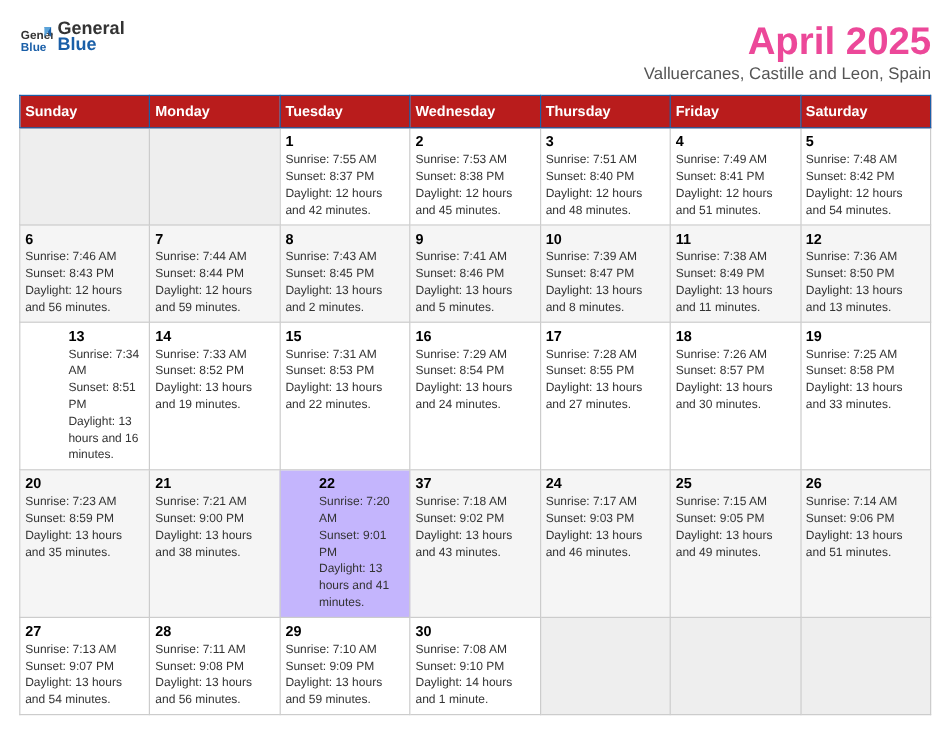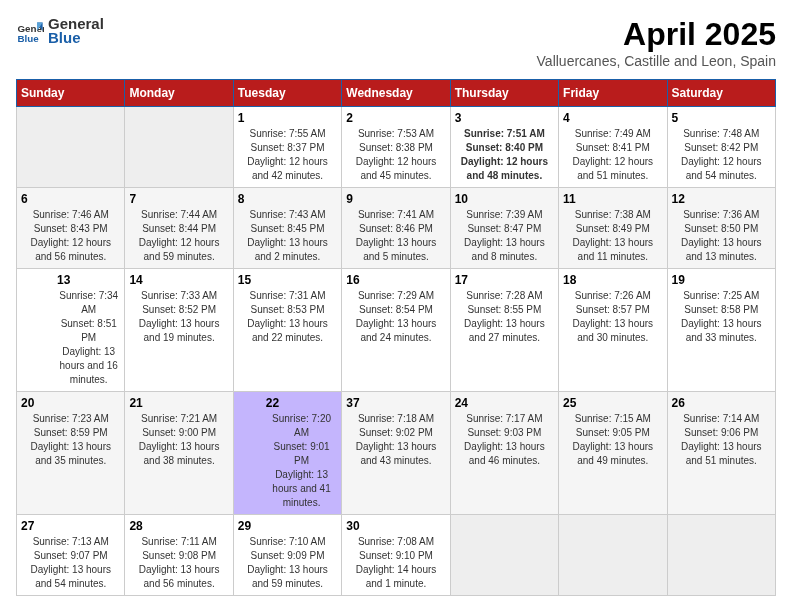--- a/index.html
+++ b/index.html
@@ -24,21 +24,21 @@
     .logo-icon {
       width: 28px;
       height: 28px;
     }
     .title-area {
       text-align: right;
     }
     .main-title {
       font-size: 32px;
       font-weight: bold;
-      color: #000000;
+      color: #ec4899;
     }
     .subtitle {
       font-size: 14px;
       color: #555;
     }
     table {
       width: 100%;
       border-collapse: collapse;
       font-size: 11px;
     }
@@ -66,21 +66,20 @@
     .day-number {
       font-weight: bold;
       font-size: 12px;
       display: block;
       margin-bottom: 2px;
     }
     .day-info {
       font-size: 10px;
       color: #333;
       line-height: 1.4;
-      text-align: center;
     }
   </style>
 </head>
 <body>
 
 <div class="header-area">
   <div class="logo">
     <svg class="logo-icon" viewBox="0 0 40 40" xmlns="http://www.w3.org/2000/svg">
       <text x="2" y="22" font-size="14" font-weight="bold" fill="#333" font-family="Arial">General</text>
       <text x="2" y="36" font-size="14" font-weight="bold" fill="#1a5fa8" font-family="Arial">Blue</text>
@@ -121,21 +120,21 @@
 Daylight: 12 hours and 42 minutes.</div>
         </td>
         <td style="background: rgb(255, 255, 255);">
           <span class="day-number">2</span>
           <div class="day-info" style="white-space: pre-line;">Sunrise: 7:53 AM
 Sunset: 8:38 PM
 Daylight: 12 hours and 45 minutes.</div>
         </td>
         <td style="background: rgb(255, 255, 255);">
           <span class="day-number">3</span>
-          <div class="day-info" style="white-space: pre-line; font-weight: bold;">Sunrise: 7:51 AM
+          <div class="day-info" style="white-space: pre-line;">Sunrise: 7:51 AM
 Sunset: 8:40 PM
 Daylight: 12 hours and 48 minutes.</div>
         </td>
         <td style="background: rgb(255, 255, 255);">
           <span class="day-number">4</span>
           <div class="day-info" style="white-space: pre-line;">Sunrise: 7:49 AM
 Sunset: 8:41 PM
 Daylight: 12 hours and 51 minutes.</div>
         </td>
         <td style="background: rgb(255, 255, 255);">

